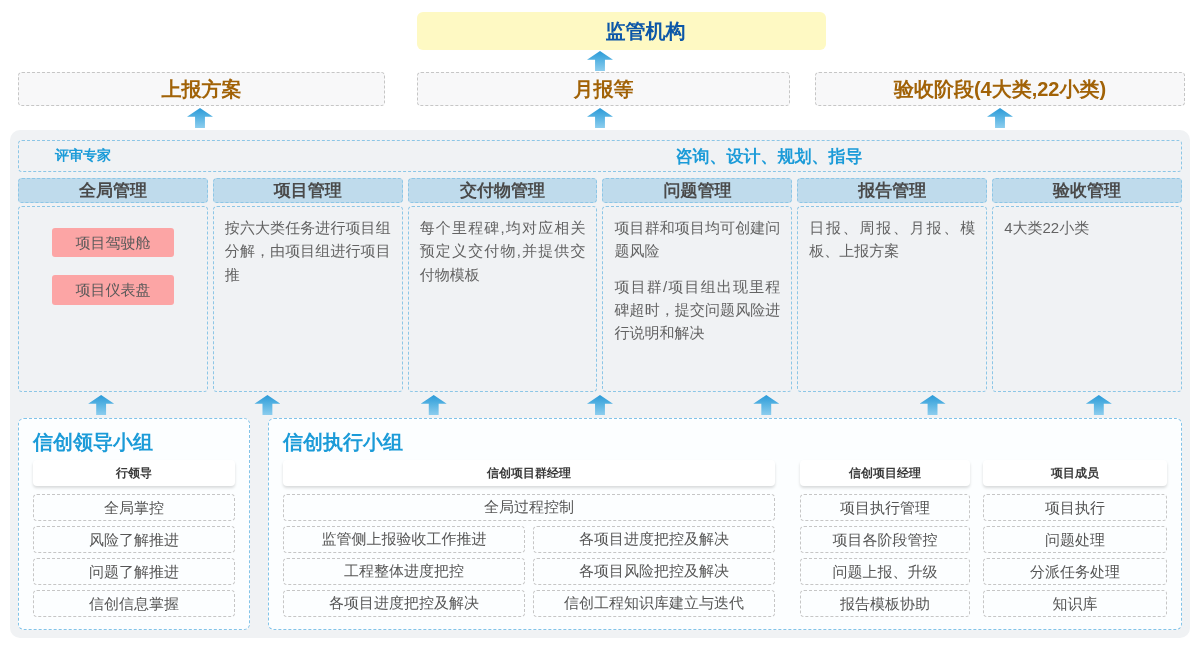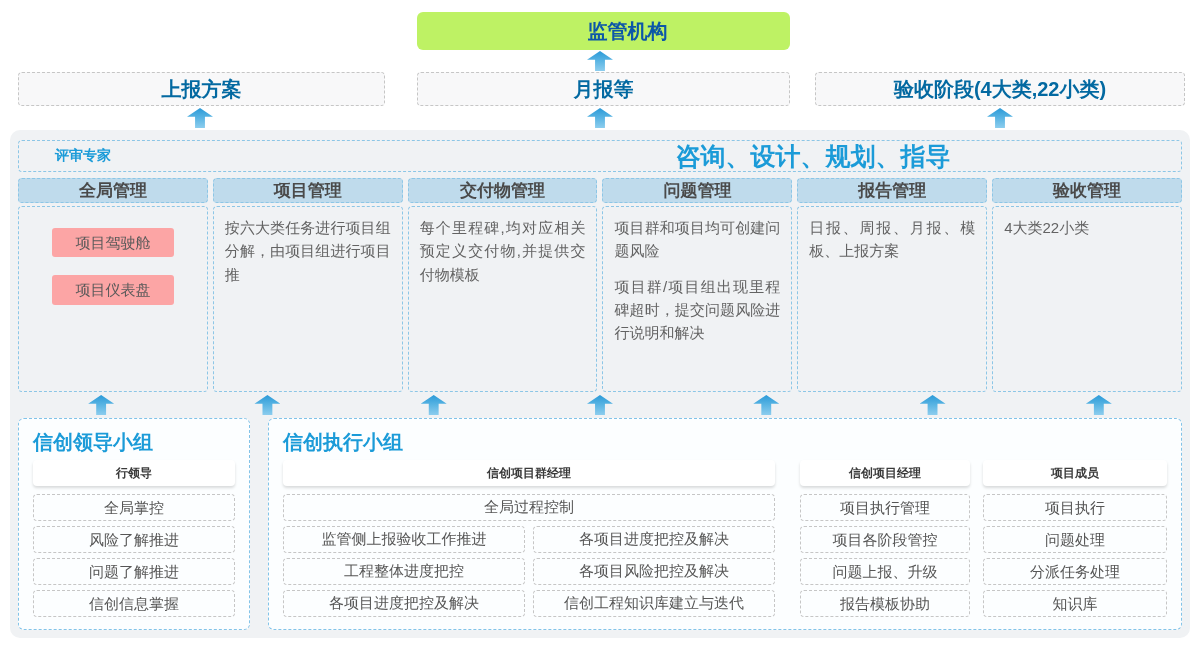--- a/index.html
+++ b/index.html
@@ -14,50 +14,50 @@
   
   .arrow-up {
     width: 26px; height: 20px;
     background: linear-gradient(180deg, #2b9ad8 0%, #55b2e2 45%, #8ccdee 100%);
     clip-path: polygon(50% 0%, 100% 44%, 69% 44%, 69% 100%, 31% 100%, 31% 44%, 0% 44%);
   }
   .abs { position: absolute; }
 
   
   .regulator-box {
-    position: absolute; left: 417px; top: 12px; width: 373px; height: 38px;
-    background: #bef264; border-radius: 6px;
+    position: absolute; left: 417px; top: 12px; width: 409px; height: 38px;
+    background: #fef9c3; border-radius: 6px;
     display: flex; align-items: center; justify-content: center;
     font-size: 20px; font-weight: bold; color: #0c57a8; padding-left: 48px;
   }
   .report-box {
     position: absolute; top: 72px; height: 34px;
     background: #f8f8f9; border: 1px dashed #c6c6c6; border-radius: 4px;
     display: flex; align-items: center; justify-content: center;
-    font-size: 20px; font-weight: bold; color: #0369a1;
+    font-size: 20px; font-weight: bold; color: #a16207;
   }
   .rb-a { left: 18px;  width: 367px; }
   .rb-b { left: 417px; width: 373px; }
   .rb-c { left: 815px; width: 370px; }
 
   
   .main-panel {
     position: absolute; left: 10px; top: 130px; width: 1180px; height: 508px;
     background: #f0f2f4; border-radius: 10px;
     padding: 10px 8px 0;
   }
 
   .strip {
     position: relative; height: 32px; margin-bottom: 6px;
     border: 1px dashed #8cc6e6; border-radius: 4px;
   }
   .strip-left  { position: absolute; left: 36px;  top: 50%; transform: translateY(-50%);
                  color: #1b9bd8; font-size: 14px; font-weight: bold; }
   .strip-right { position: absolute; left: 56.5%; top: 50%; transform: translateY(-50%);
-                 color: #1b9bd8; font-size: 25px; font-weight: bold; }
+                 color: #1b9bd8; font-size: 17px; font-weight: bold; }
 
   .columns { display: flex; gap: 5px; height: 214px; }
   .col { flex: 1; display: flex; flex-direction: column; gap: 3px; min-width: 0; }
   .col-header {
     height: 25px; flex: none;
     background: #bfdbec; border: 1px dashed #8cc6e6; border-radius: 4px;
     display: flex; align-items: center; justify-content: center;
     font-size: 17px; font-weight: bold; color: #4a4a4a;
   }
   .col-body {

